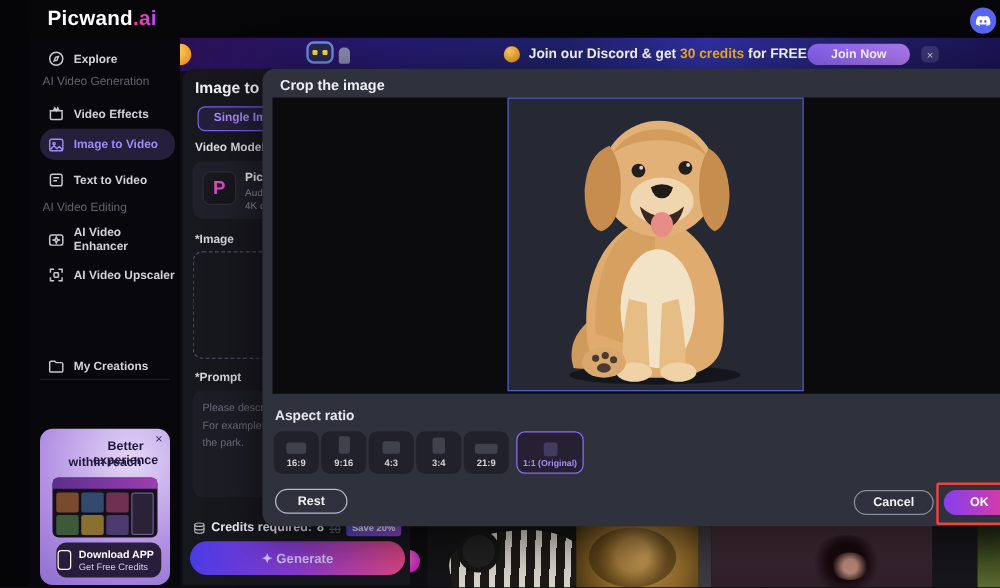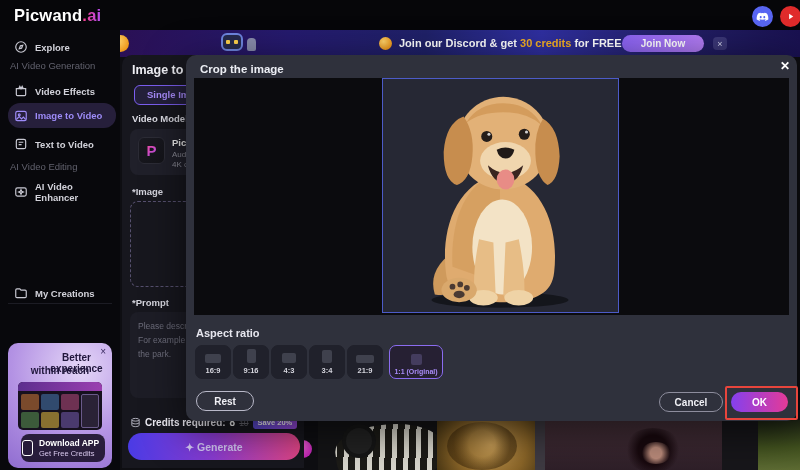--- a/index.html
+++ b/index.html
@@ -1,19 +1,19 @@
 <!DOCTYPE html>
 <html><head>
 <meta charset="utf-8">
 <style>
   * { margin:0; padding:0; box-sizing:border-box; }
   html,body { width:800px; height:470px; background:#050508; overflow:hidden;
     font-family:"Liberation Sans", sans-serif; }
   .abs { position:absolute; }
-  #stage { position:relative; width:724px; height:470px; background:#050508; }
+  #stage { position:relative; width:724px; height:470px; background:#050508;margin-left:24px; }
 
   
   #header { left:0; top:0; width:800px; height:30px; background:#060609; z-index:3; }
   #logo { left:14px; top:6px; font-size:16.5px; font-weight:800; letter-spacing:.2px; color:#fff; }
   #logo .ai { background:linear-gradient(90deg,#ff3d8a,#b44df0); -webkit-background-clip:text; background-clip:text; color:transparent; }
   .hicon { top:6px; width:21px; height:21px; border-radius:50%; display:flex; align-items:center; justify-content:center; }
   #discord { left:752px; background:#5865F2; }
   #youtube { left:780px; background:#e02b2b; }
 
   
@@ -196,20 +196,27 @@
       <span>Text to Video</span>
     </div>
     <div class="sb-section" style="top:131px;">AI Video Editing</div>
     <div class="sb-item" style="top:151px;">
       <svg width="14" height="14" viewBox="0 0 24 24" fill="none" stroke="#c9c9d3" stroke-width="2">
           <rect x="3" y="5" width="18" height="14" rx="3"></rect>
           <path d="M12 8l1.2 2.8L16 12l-2.8 1.2L12 16l-1.2-2.8L8 12l2.8-1.2z"></path>
         </svg>
       <span>AI Video Enhancer</span>
     </div>
+    <div class="sb-item" style="top:179px;">
+      <svg width="14" height="14" viewBox="0 0 24 24" fill="none" stroke="#c9c9d3" stroke-width="2">
+          <path d="M9 4H4v5M15 20h5v-5M4 15v5h5M20 9V4h-5"></path>
+          <rect x="9" y="9" width="6" height="6" rx="1"></rect>
+        </svg>
+      <span>AI Video Upscaler</span>
+    </div>
     <div id="sb-divider"></div>
     <div class="sb-item" style="top:252px;">
       <svg width="14" height="14" viewBox="0 0 24 24" fill="none" stroke="#c9c9d3" stroke-width="2">
           <path d="M3 7a2 2 0 0 1 2-2h5l2 2h7a2 2 0 0 1 2 2v9a2 2 0 0 1-2 2H5a2 2 0 0 1-2-2z"></path>
         </svg>
       <span>My Creations</span>
     </div>
 
     <div id="promo" class="abs">
       <div id="promo-close">×</div>

